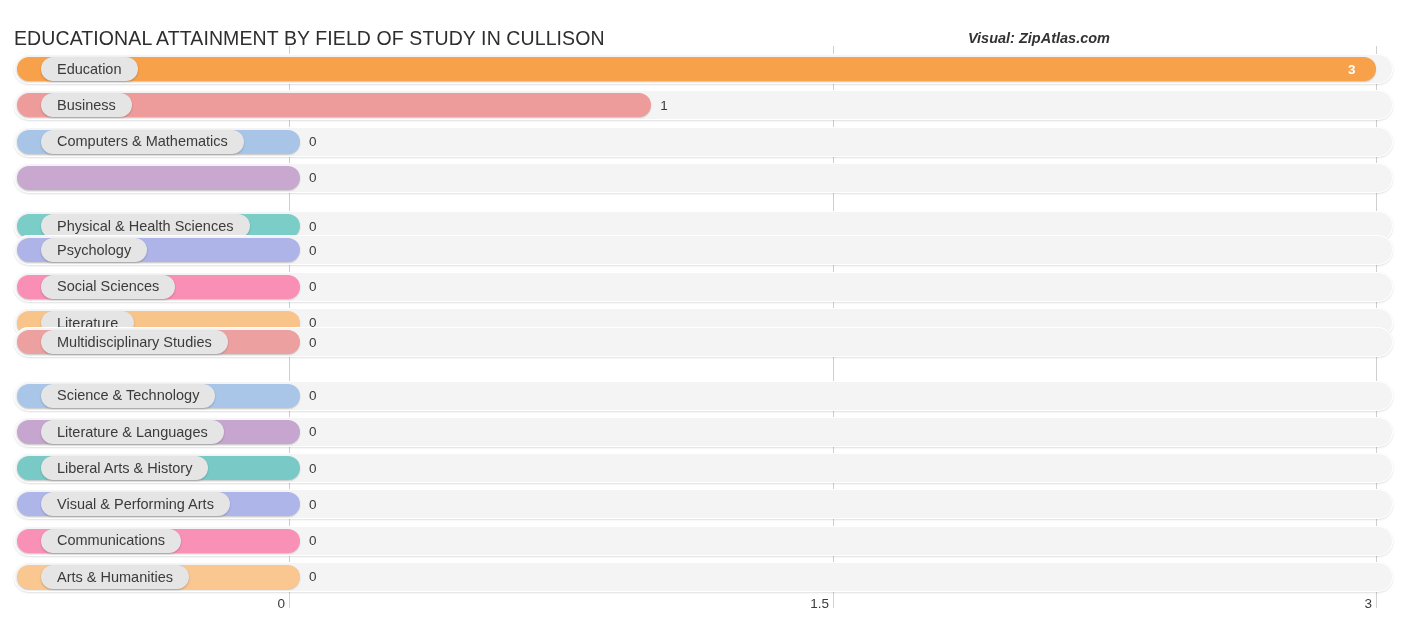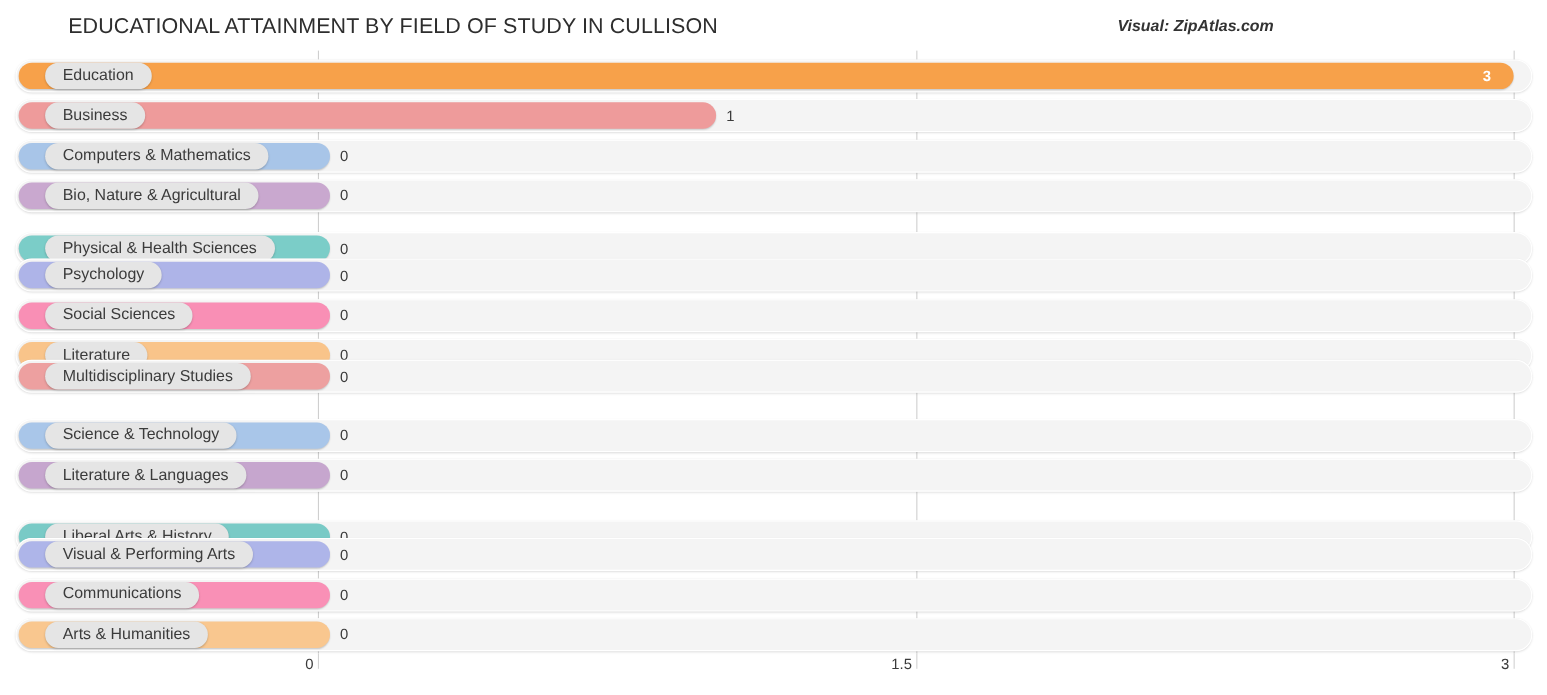--- a/index.html
+++ b/index.html
@@ -11,22 +11,22 @@
     width: 1406px;
     height: 632px;
     font-family: "Liberation Sans", sans-serif;
     overflow: hidden;
     position: relative;
   }
 
   
   #header {
     position: absolute;
-    left: 0; top: 2px;
-    width: 1122px; height: 46px; margin-left: 48px;
+    left: 0; top: 16px;
+    width: 1122px; height: 46px;
   }
   #chart-title {
     position: absolute;
     left: 14px; top: 11px;
     font-size: 19.5px;
     letter-spacing: .1px;
     color: #2e2e2e;
     white-space: nowrap;
   }
   #source-label {
@@ -191,23 +191,20 @@
         <div class="track"></div>
         <div class="bar" style="width: 283px; background: rgb(168, 197, 232);"></div>
         <div class="pill">
           <span class="pill-text">Computers &amp; Mathematics</span>
         </div>
         <div class="value-out" style="left: 295px;">0</div>
       </div>
       <div class="row" style="top: 116.84px;">
         <div class="track"></div>
         <div class="bar" style="width: 283px; background: rgb(201, 168, 207);"></div>
-        <div class="pill">
-          <span class="pill-text">Bio, Nature &amp; Agricultural</span>
-        </div>
         <div class="value-out" style="left: 295px;">0</div>
       </div>
       <div class="row" style="top: 153.12px; margin-top: 12px;">
         <div class="track"></div>
         <div class="bar" style="width: 283px; background: rgb(123, 205, 200);"></div>
         <div class="pill">
           <span class="pill-text">Physical &amp; Health Sciences</span>
         </div>
         <div class="value-out" style="left: 295px;">0</div>
       </div>
@@ -252,21 +249,21 @@
         <div class="value-out" style="left: 295px;">0</div>
       </div>
       <div class="row" style="top: 370.8px;">
         <div class="track"></div>
         <div class="bar" style="width: 283px; background: rgb(198, 166, 206);"></div>
         <div class="pill">
           <span class="pill-text">Literature &amp; Languages</span>
         </div>
         <div class="value-out" style="left: 295px;">0</div>
       </div>
-      <div class="row" style="top: 407.08px; margin-top: 20px;">
+      <div class="row" style="top: 407.08px;">
         <div class="track"></div>
         <div class="bar" style="width: 283px; background: rgb(121, 202, 198);"></div>
         <div class="pill">
           <span class="pill-text">Liberal Arts &amp; History</span>
         </div>
         <div class="value-out" style="left: 295px;">0</div>
       </div>
       <div class="row" style="top: 443.36px;">
         <div class="track"></div>
         <div class="bar" style="width: 283px; background: rgb(174, 181, 233);"></div>

